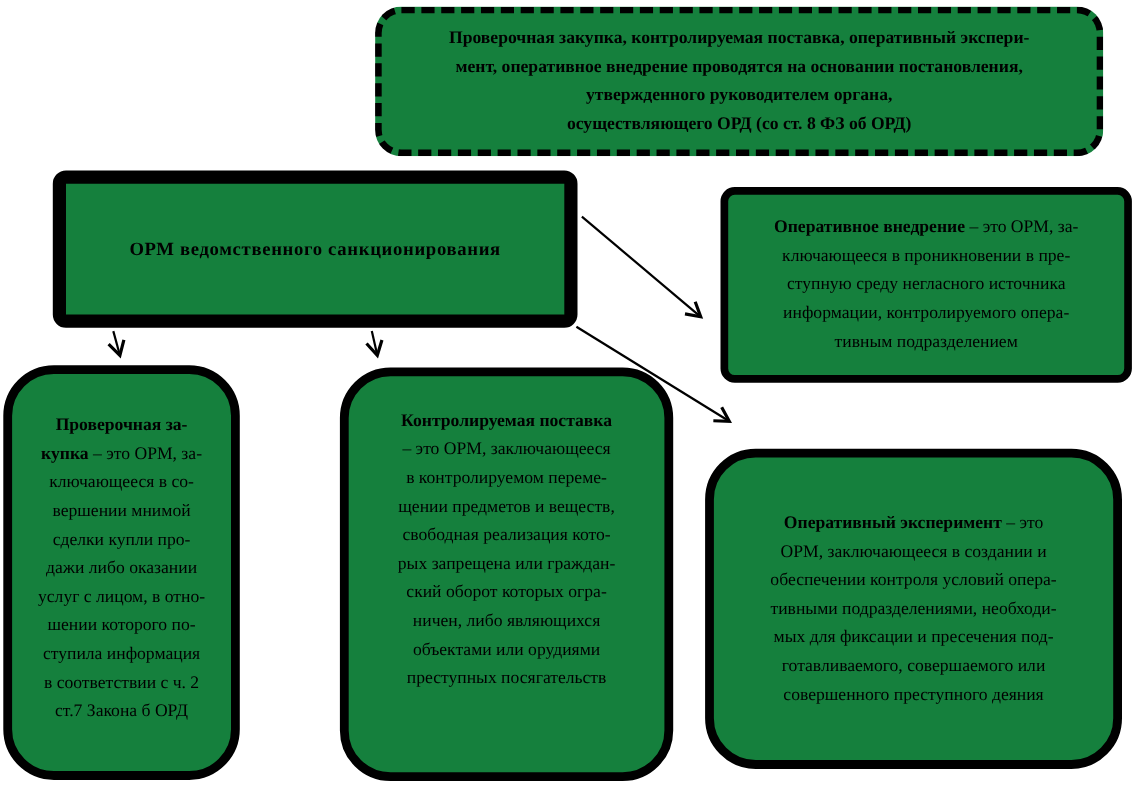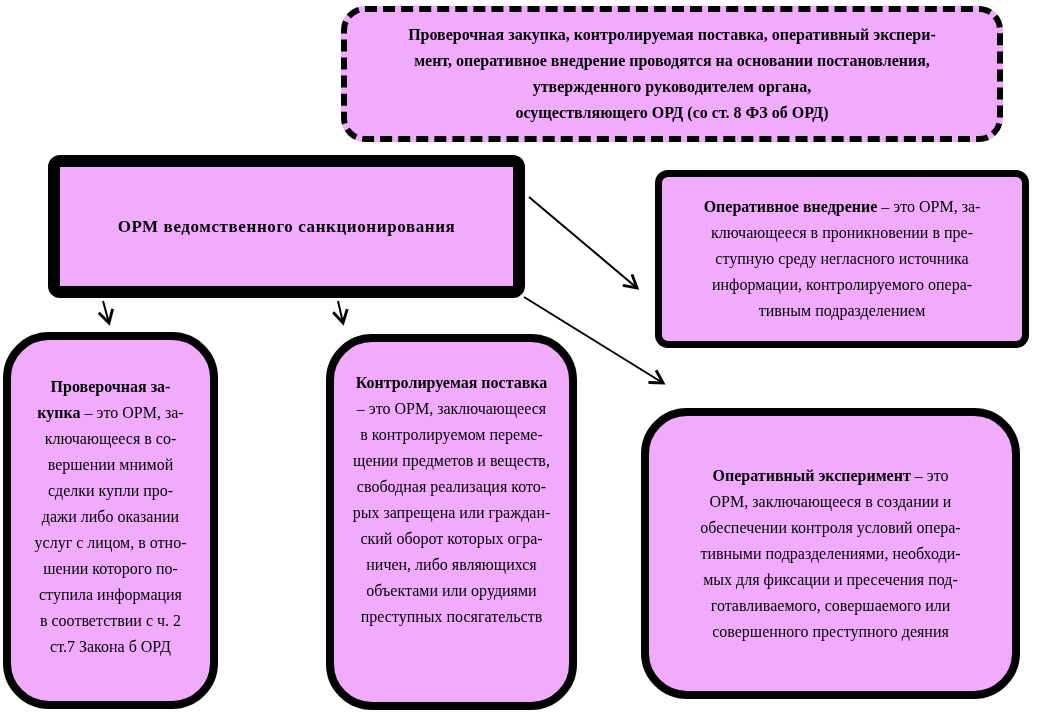--- a/index.html
+++ b/index.html
@@ -23,21 +23,21 @@
     width: 1037px;
     height: 714px;
     pointer-events: none;
   }
   .box {
     position: absolute;
     box-sizing: border-box;
     display: flex;
     justify-content: center;
     text-align: center;
-    background: #f0abfc;
+    background: #15803d;
   }
   .note {
     left: 341px;
     top: 6px;
     width: 662px;
     height: 136px;
     border: 6px dashed #000000;
     border-radius: 24px;
     align-items: center;
     padding: 4px 18px;
@@ -87,23 +87,23 @@
   }
   .zakupka {
     left: 3px;
     top: 332px;
     width: 215px;
     height: 377px;
     align-items: flex-start;
     padding: 34px 10px 10px 10px;
   }
   .postavka {
-    left: 326px;
+    left: 309px;
     top: 334px;
-    width: 251px;
+    width: 303px;
     height: 376px;
     align-items: flex-start;
     padding: 28px 8px 10px 8px;
     text-align: center;
   }
   .eksperiment {
     left: 641px;
     top: 408px;
     width: 379px;
     height: 291px;

